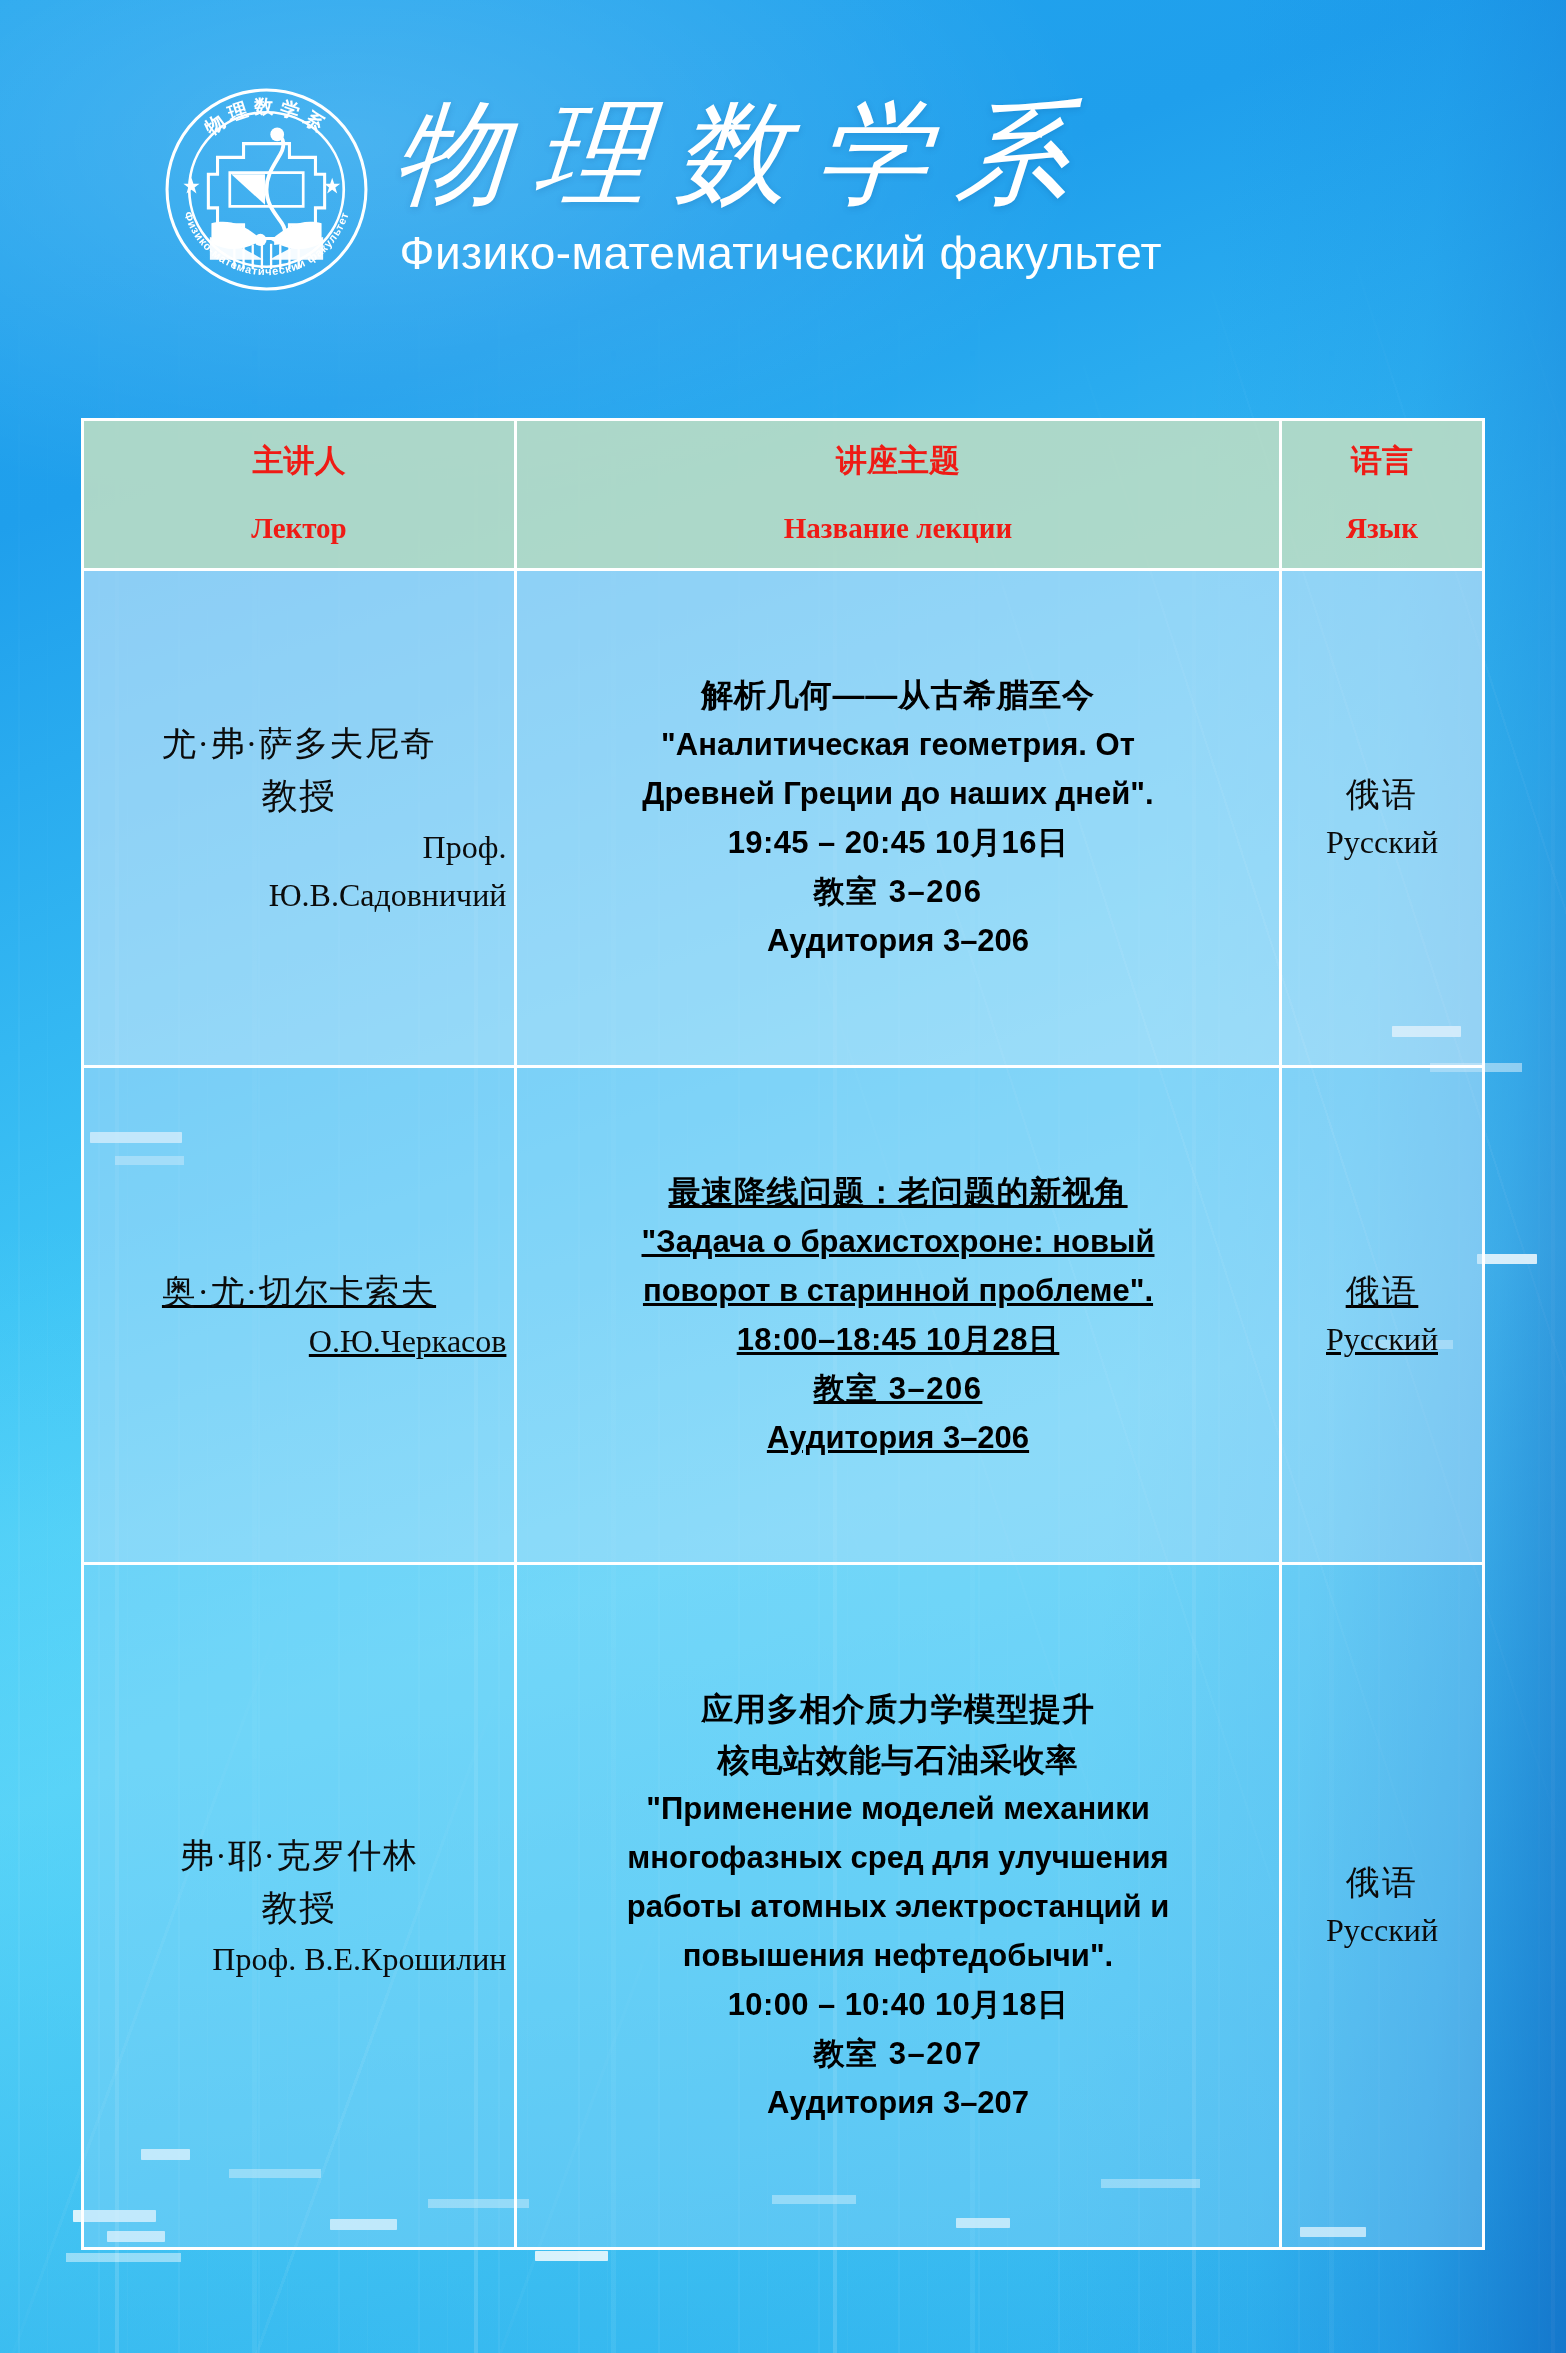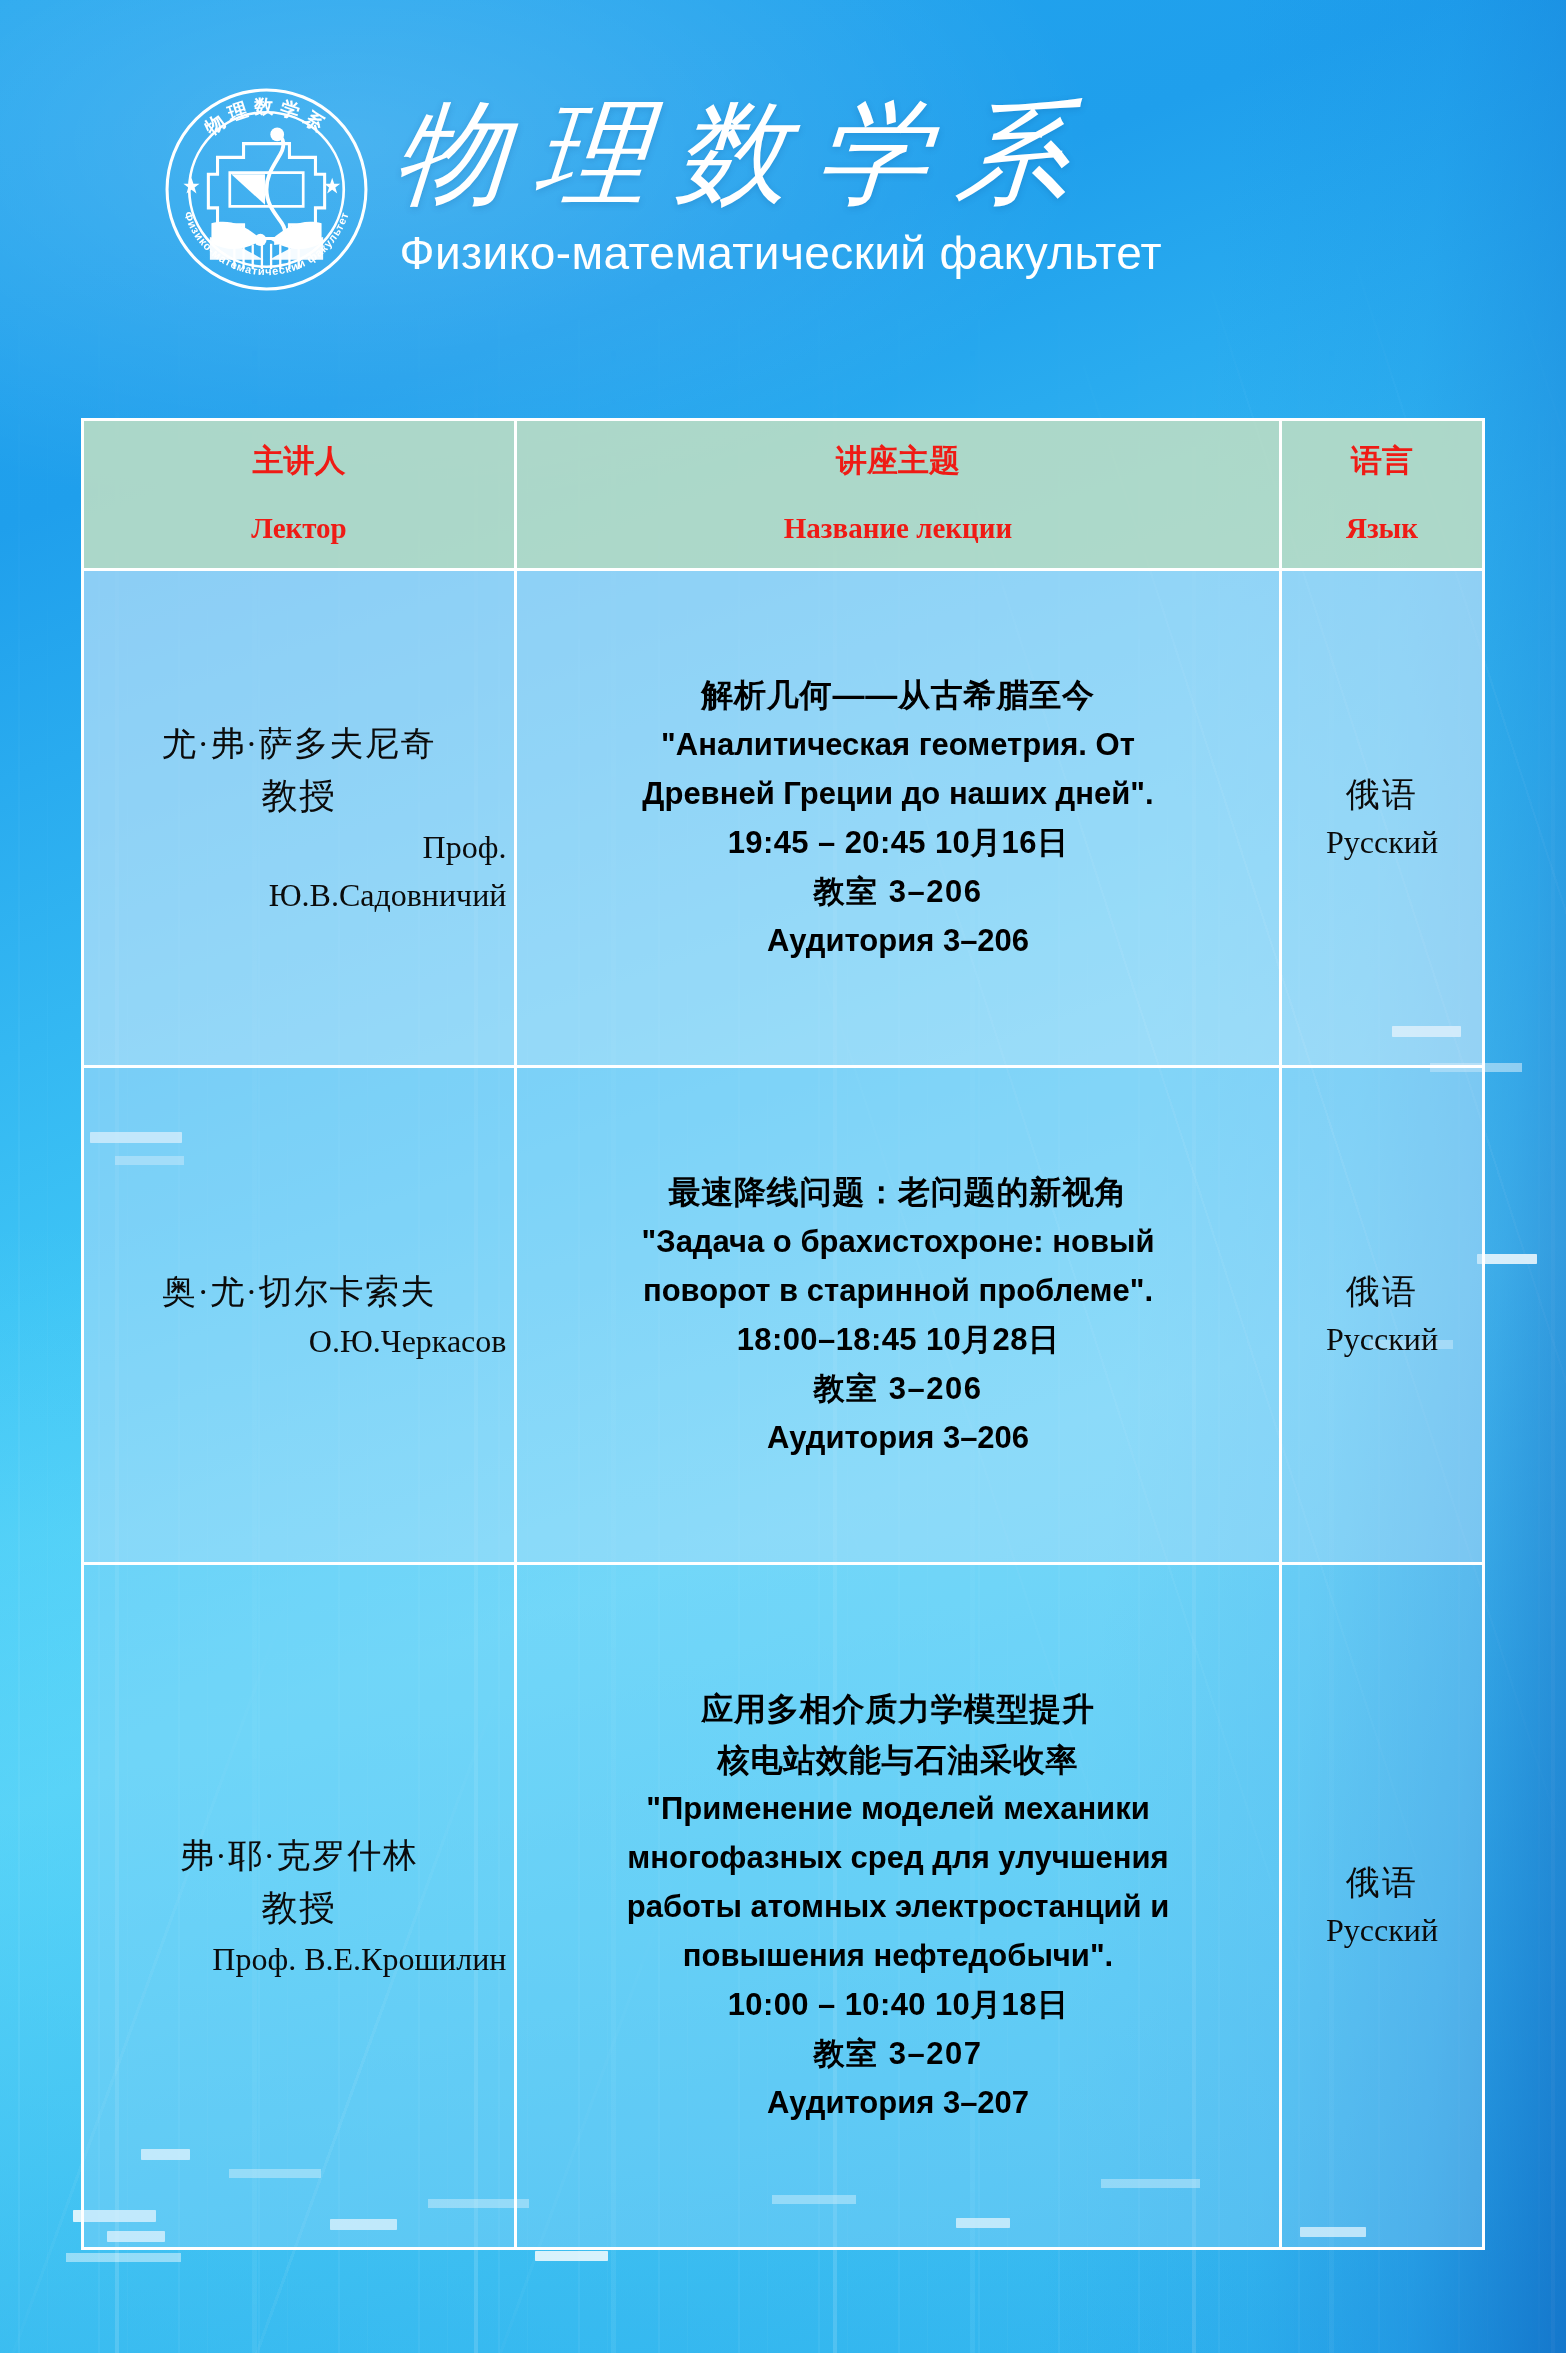--- a/index.html
+++ b/index.html
@@ -110,21 +110,21 @@
   .hd-cn{
     font-family:"Liberation Serif","DejaVu Serif",serif;
     color:#ef1b15;font-size:31px;font-weight:700;line-height:1.1;
   }
   .hd-ru{
     font-family:"Liberation Serif","DejaVu Serif",serif;
     color:#ef1b15;font-size:29px;font-weight:700;line-height:1.1;margin-top:35px;
   }
 
   .sched tbody td{background:rgba(205,232,250,.62);}
-  .sched tbody tr:nth-child(2) td{background:rgba(176,223,250,.55);}
+  .sched tbody tr:nth-child(2) td{background:rgba(176,223,250,.55);text-decoration:underline;}
   .sched tbody tr:nth-child(3) td{background:rgba(150,216,250,.36);}
 
   .lect{line-height:1.5;}
   .lect .cn{
     font-family:"Liberation Serif","DejaVu Serif",serif;
     font-size:34px;color:#0b0b0b;letter-spacing:1.5px;white-space:nowrap;
   }
   .lect .cn2{
     font-family:"Liberation Serif","DejaVu Serif",serif;
     font-size:36px;color:#0b0b0b;letter-spacing:1.5px;

